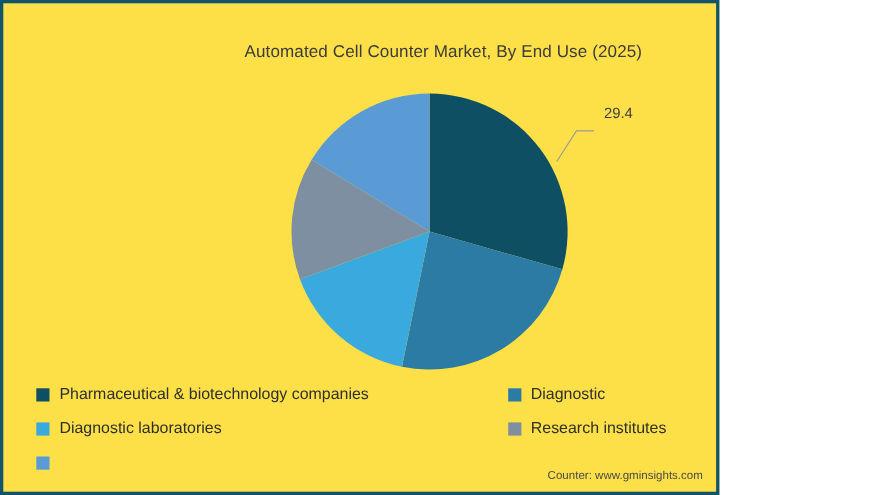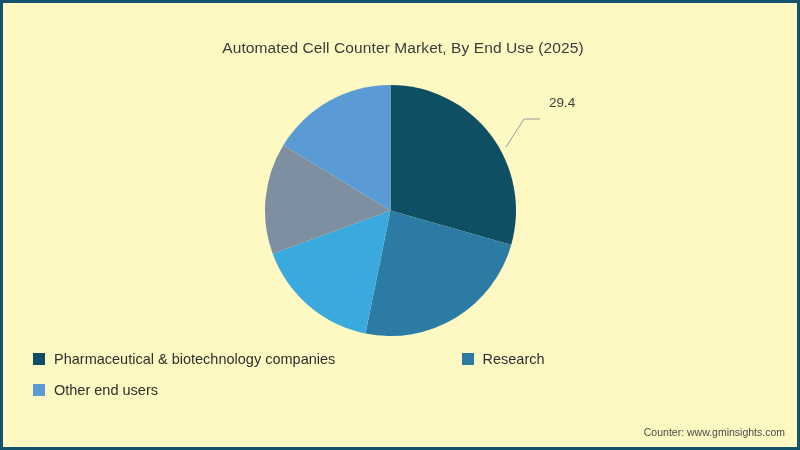--- a/index.html
+++ b/index.html
@@ -6,24 +6,24 @@
   html, body {
     margin: 0;
     padding: 0;
     background: #ffffff;
   }
   body {
     font-family: "Liberation Sans", sans-serif;
   }
   #frame {
     position: relative;
-    width: 800px;
+    width: 654px;
     height: 450px;
     box-sizing: border-box;
-    background: #fef9c3;
+    background: #fde047;
     border: 3px solid #12546b;
     overflow: hidden;
   }
   #chart-title {
     position: absolute;
     top: 36px;
     left: 0;
     width: 800px;
     text-align: center;
     font-size: 15.5px;
@@ -126,26 +126,35 @@
   </div>
 
   <div id="legend">
       <div class="legend-row">
         <div class="legend-cell col1">
           <span class="swatch" style="background: rgb(14, 79, 99);"></span>
           <span class="legend-text">Pharmaceutical &amp; biotechnology companies</span>
         </div>
         <div class="legend-cell col2">
           <span class="swatch" style="background: rgb(43, 123, 165);"></span>
-          <span class="legend-text">Research</span>
+          <span class="legend-text">Diagnostic</span>
+        </div>
+      </div>
+      <div class="legend-row">
+        <div class="legend-cell col1">
+          <span class="swatch" style="background: rgb(58, 170, 222);"></span>
+          <span class="legend-text">Diagnostic laboratories</span>
+        </div>
+        <div class="legend-cell col2">
+          <span class="swatch" style="background: rgb(125, 143, 160);"></span>
+          <span class="legend-text">Research institutes</span>
         </div>
       </div>
       <div class="legend-row">
         <div class="legend-cell col1">
           <span class="swatch" style="background: rgb(91, 155, 213);"></span>
-          <span class="legend-text">Other end users</span>
         </div>
       </div>
     </div>
 
   <div id="source">Counter: www.gminsights.com</div>
 
 </div>
 
 </body></html>

